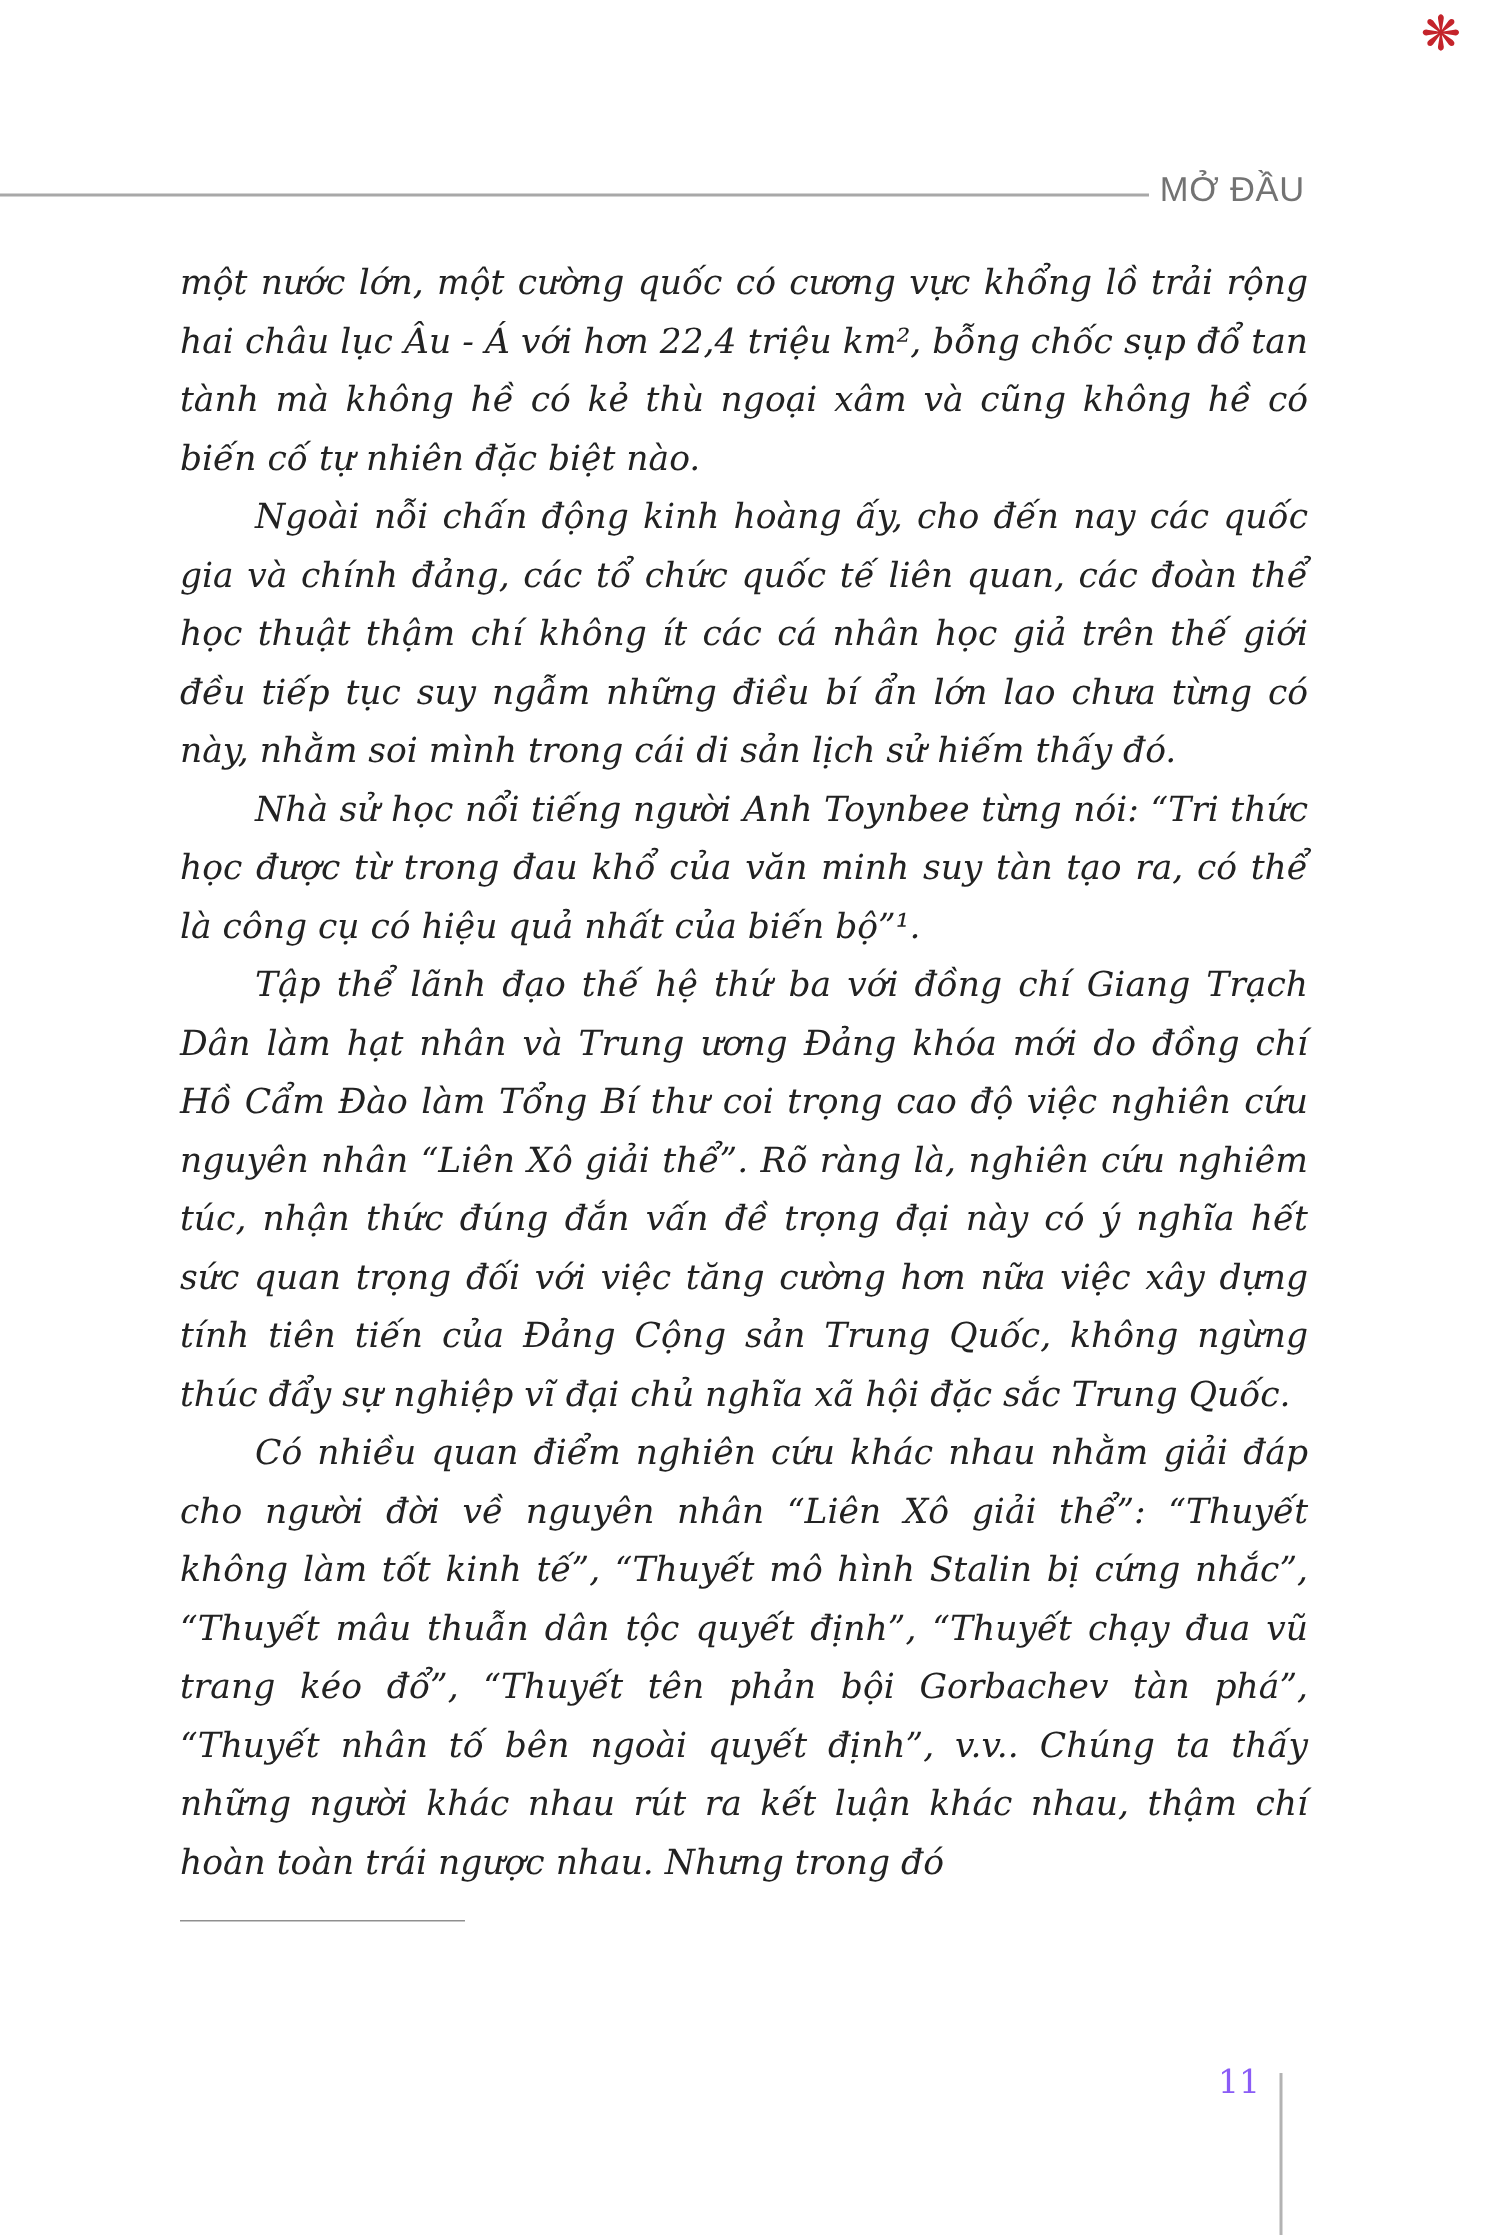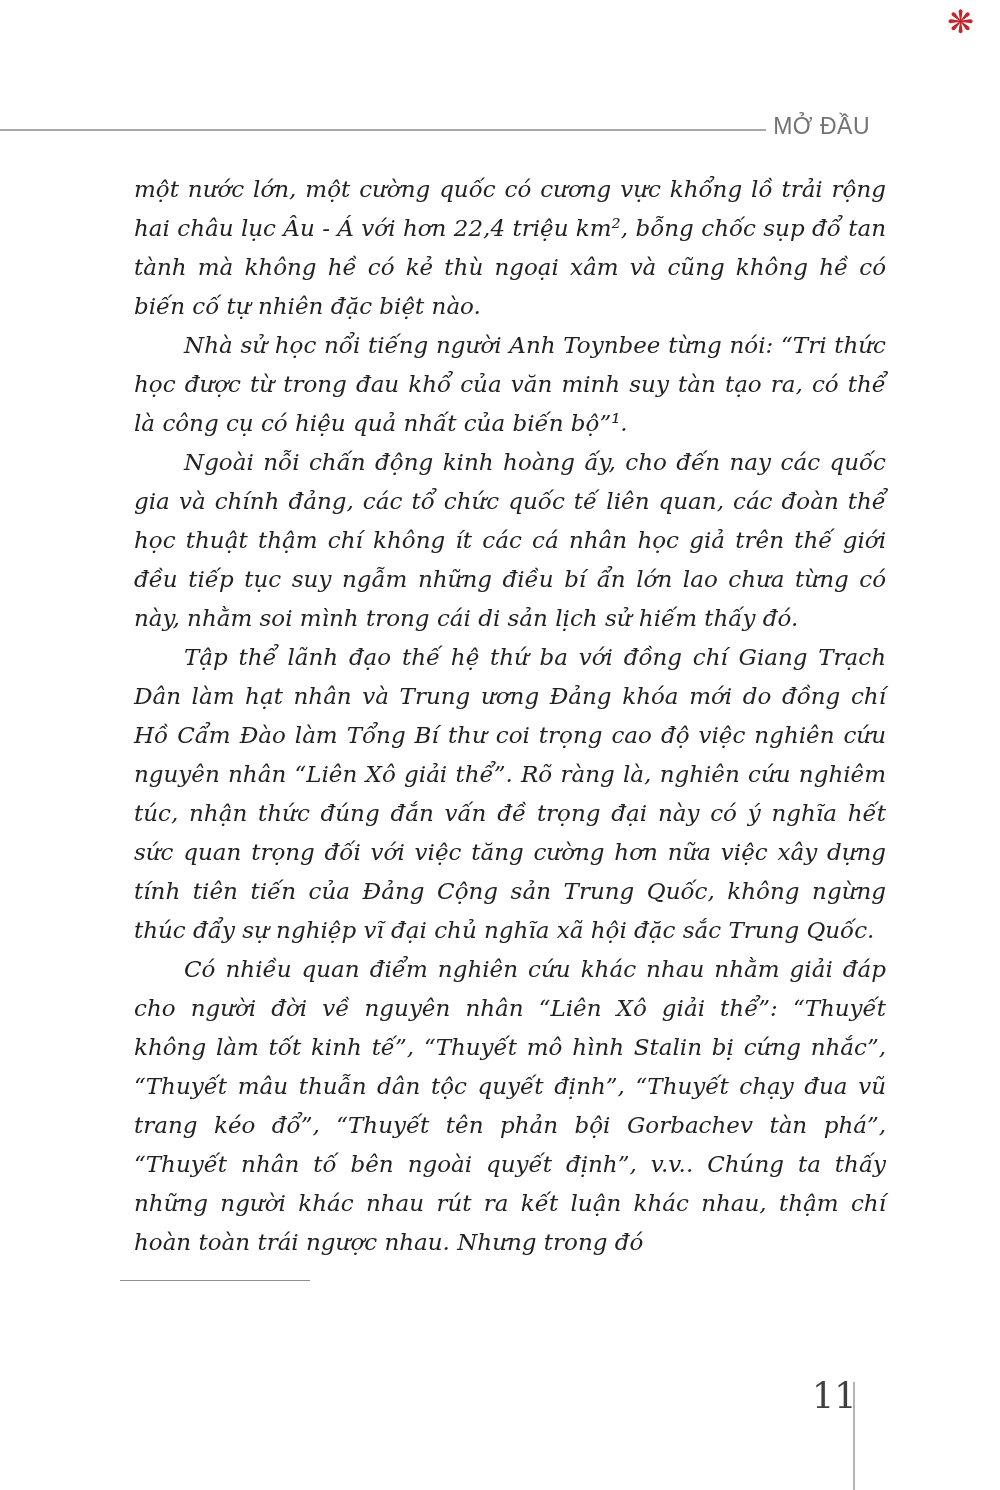--- a/index.html
+++ b/index.html
@@ -47,21 +47,20 @@
   .body-text {
     position: absolute;
     top: 170px;
     left: 120px;
     width: 752px;
     font-style: italic;
     font-size: 23px;
     line-height: 39px;
     color: #222222;
     text-align: justify;
-    margin-left: 14px;
   }
   .body-text p { text-indent: 50px; }
   .body-text p.no-indent { text-indent: 0; }
 
   
   .footnote {
     position: absolute;
     top: 1280px;
     left: 120px;
     width: 752px;
@@ -80,44 +79,44 @@
     text-align: justify;
     text-indent: 48px;
   }
   .fn-italic { font-style: italic; }
 
   
   .page-number {
     position: absolute;
     top: 1376px;
     left: 812px;
-    font-size: 35px;
-    color: #404040;
+    font-size: 22px;
+    color: #8b5cf6;
   }
   .page-rule {
     position: absolute;
     top: 1382px;
     left: 853px;
     width: 2px;
     height: 108px;
     background: #b3b3b3;
   }
 </style>
 </head>
 <body>
 
 <div class="flower">❋</div>
 
 <div class="header-rule"></div>
 <div class="header-title">MỞ ĐẦU</div>
 
 <div class="body-text">
   <p class="no-indent">một nước lớn, một cường quốc có cương vực khổng lồ trải rộng hai châu lục Âu - Á với hơn 22,4 triệu km², bỗng chốc sụp đổ tan tành mà không hề có kẻ thù ngoại xâm và cũng không hề có biến cố tự nhiên đặc biệt nào.</p>
+  <p>Ngoài nỗi chấn động kinh hoàng ấy, cho đến nay các quốc gia và chính đảng, các tổ chức quốc tế liên quan, các đoàn thể học thuật thậm chí không ít các cá nhân học giả trên thế giới đều tiếp tục suy ngẫm những điều bí ẩn lớn lao chưa từng có này, nhằm soi mình trong cái di sản lịch sử hiếm thấy đó.</p>
   <p>Nhà sử học nổi tiếng người Anh Toynbee từng nói: “Tri thức học được từ trong đau khổ của văn minh suy tàn tạo ra, có thể là công cụ có hiệu quả nhất của biến bộ”¹.</p>
-  <p>Ngoài nỗi chấn động kinh hoàng ấy, cho đến nay các quốc gia và chính đảng, các tổ chức quốc tế liên quan, các đoàn thể học thuật thậm chí không ít các cá nhân học giả trên thế giới đều tiếp tục suy ngẫm những điều bí ẩn lớn lao chưa từng có này, nhằm soi mình trong cái di sản lịch sử hiếm thấy đó.</p>
   <p>Tập thể lãnh đạo thế hệ thứ ba với đồng chí Giang Trạch Dân làm hạt nhân và Trung ương Đảng khóa mới do đồng chí Hồ Cẩm Đào làm Tổng Bí thư coi trọng cao độ việc nghiên cứu nguyên nhân “Liên Xô giải thể”. Rõ ràng là, nghiên cứu nghiêm túc, nhận thức đúng đắn vấn đề trọng đại này có ý nghĩa hết sức quan trọng đối với việc tăng cường hơn nữa việc xây dựng tính tiên tiến của Đảng Cộng sản Trung Quốc, không ngừng thúc đẩy sự nghiệp vĩ đại chủ nghĩa xã hội đặc sắc Trung Quốc.</p>
   <p>Có nhiều quan điểm nghiên cứu khác nhau nhằm giải đáp cho người đời về nguyên nhân “Liên Xô giải thể”: “Thuyết không làm tốt kinh tế”, “Thuyết mô hình Stalin bị cứng nhắc”, “Thuyết mâu thuẫn dân tộc quyết định”, “Thuyết chạy đua vũ trang kéo đổ”, “Thuyết tên phản bội Gorbachev tàn phá”, “Thuyết nhân tố bên ngoài quyết định”, v.v.. Chúng ta thấy những người khác nhau rút ra kết luận khác nhau, thậm chí hoàn toàn trái ngược nhau. Nhưng trong đó</p>
 </div>
 
 <div class="footnote">
   <div class="footnote-rule"></div>
 </div>
 
 <div class="page-number">11</div>
 <div class="page-rule"></div>

